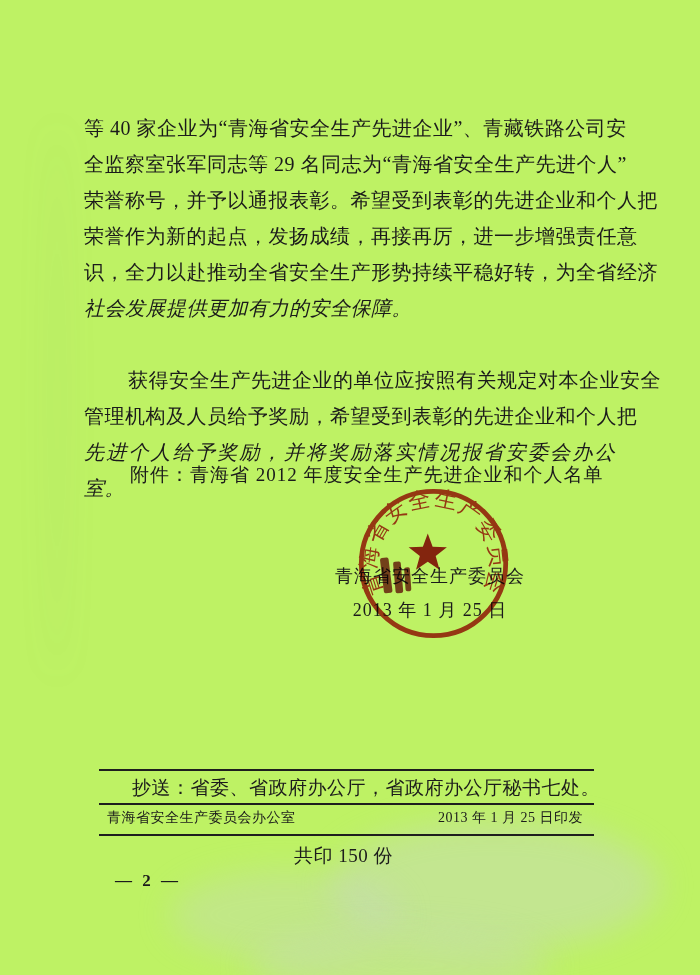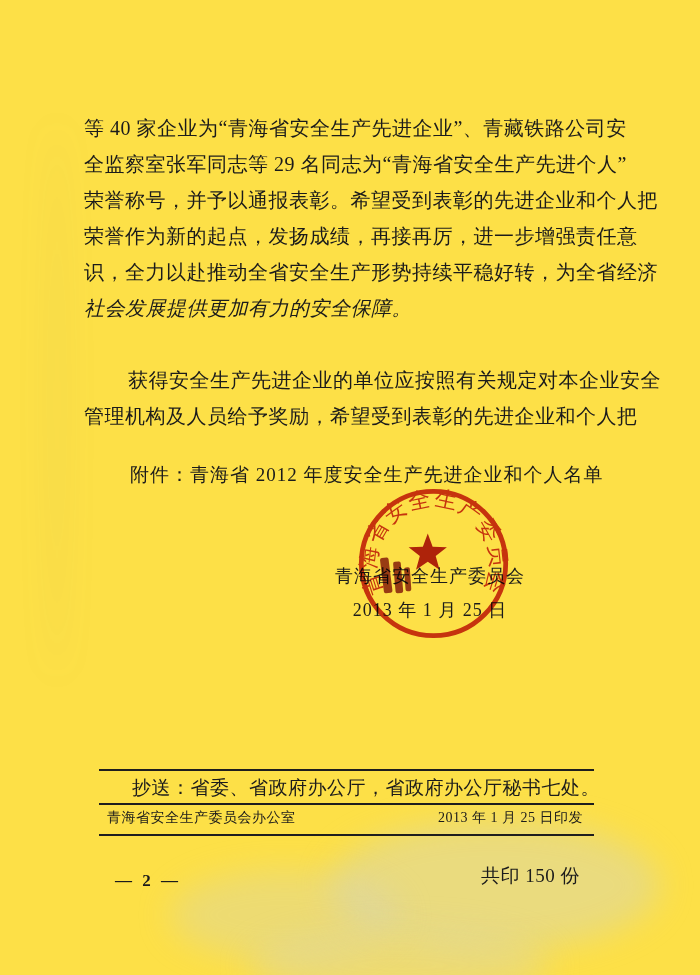--- a/index.html
+++ b/index.html
@@ -4,21 +4,21 @@
 <style>
   html, body {
     margin: 0;
     padding: 0;
     background: #ffffff;
   }
   .page {
     position: relative;
     width: 700px;
     height: 975px;
-    background: #fde047;
+    background: #bef264;
     overflow: hidden;
     font-family: "Liberation Serif", "DejaVu Serif", serif;
     color: #1b1b1b;
   }
   
   .blob {
     position: absolute;
     border-radius: 50%;
     filter: blur(16px);
     pointer-events: none;
@@ -121,24 +121,23 @@
     display: flex;
     justify-content: space-between;
     font-size: 14px;
     letter-spacing: 0.5px;
   }
   .footer-copies {
     position: absolute;
     left: 107px;
     top: 843px;
     width: 473px;
-    text-align: right;
+    text-align: center;
     font-size: 19px;
     letter-spacing: 0.5px;
-    margin-top: 20px;
   }
   .page-number {
     position: absolute;
     left: 115px;
     top: 871px;
     font-size: 17px;
     font-weight: bold;
     letter-spacing: 3px;
   }
 </style>
@@ -154,20 +153,21 @@
 
   <div class="body-text">
     <div class="tline">等 40 家企业为“青海省安全生产先进企业”、青藏铁路公司安</div>
     <div class="tline">全监察室张军同志等 29 名同志为“青海省安全生产先进个人”</div>
     <div class="tline">荣誉称号，并予以通报表彰。希望受到表彰的先进企业和个人把</div>
     <div class="tline">荣誉作为新的起点，发扬成绩，再接再厉，进一步增强责任意</div>
     <div class="tline">识，全力以赴推动全省安全生产形势持续平稳好转，为全省经济</div>
     <div class="tline lastline">社会发展提供更加有力的安全保障。</div>
     <div class="tline indent2">获得安全生产先进企业的单位应按照有关规定对本企业安全</div>
     <div class="tline">管理机构及人员给予奖励，希望受到表彰的先进企业和个人把</div>
+    <div class="tline lastline">先进个人给予奖励，并将奖励落实情况报省安委会办公室。</div>
   </div>
 
   <div class="attachment">附件：青海省 2012 年度安全生产先进企业和个人名单</div>
 
   <div class="sig-org">青海省安全生产委员会</div>
   <div class="sig-date">2013 年 1 月 25 日</div>
 
   <svg class="seal" viewBox="0 0 160 160" aria-hidden="true">
     <circle cx="80" cy="80" r="75.5" fill="none" stroke-width="5" stroke="#c32a1d"></circle>
     <path id="sealArc" d="M 26.1 106.3 A 60 60 0 1 1 133.9 106.3" fill="none"></path>

